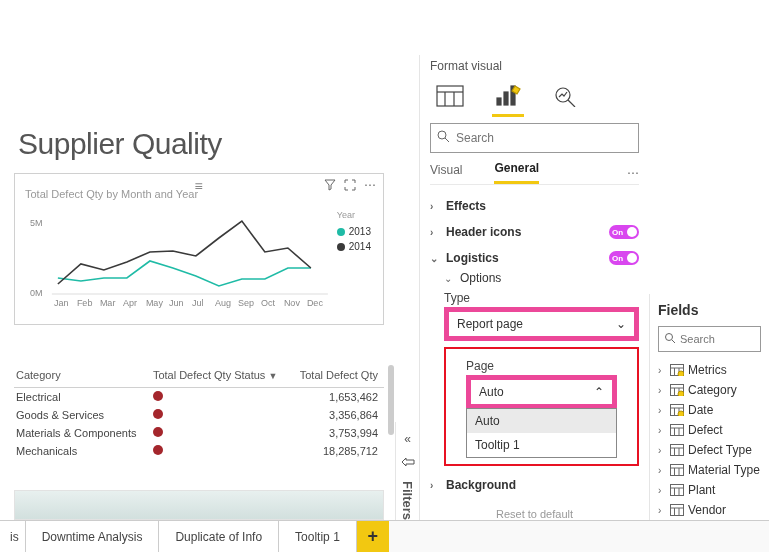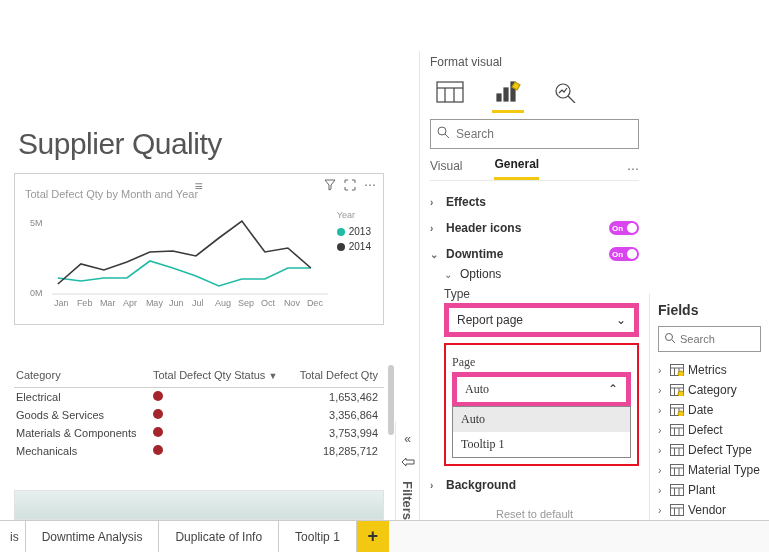--- a/index.html
+++ b/index.html
@@ -48,21 +48,21 @@
   .tabrow .more { margin-left: auto; color: #666; }
   .sect { padding: 6px 0; }
   .sect-head { display:flex; align-items:center; gap:6px; font-size:12px; color:#333; font-weight:600; }
   .chev { font-size: 10px; color: #666; width: 10px; display:inline-block; }
   .toggle { margin-left: auto; width: 30px; height: 14px; background: #d946ef; border-radius: 7px; position: relative; display:flex; align-items:center; }
   .toggle .knob { width: 10px; height: 10px; background:#fff; border-radius:50%; position:absolute; right:2px; }
   .toggle .ontxt { color:#fff; font-size:8px; position:absolute; left:3px; }
   .subsect { padding-left: 14px; margin-top: 6px; }
   .fieldlbl { font-size: 12px; color:#444; margin: 6px 0 2px; }
   .dropdown { border:5px solid #ec4899; padding: 5px 8px; display:flex; justify-content:space-between; align-items:center; font-size:12px; background:#fff; }
-  .redbox { border: 2px solid #e81123; padding: 4px 6px 6px; margin-top: 6px; font-family: Liberation Serif, serif; }
+  .redbox { border: 2px solid #e81123; padding: 4px 20px 6px; margin-top: 6px; }
   .dd-open { border:1px solid #888; margin-top:-1px; background:#fff; }
   .dd-item { padding: 5px 8px; font-size:12px; }
   .dd-item.hover { background:#eaeaea; }
   .reset { text-align:center; font-size:11px; color:#999; margin-top:10px; }
 
   
   .fields-panel { width: 120px; border-left: 1px solid #e5e5e5; padding: 0 8px; }
   .fields-search { border:1px solid #999; display:flex; align-items:center; gap:4px; padding:3px 5px; margin: 6px 0 8px; height:26px; }
   .fields-search input { border:none; outline:none; flex:1; font-size:11px; width: 60px; }
   .fld { display:flex; align-items:center; gap:4px; padding: 3px 0; font-size: 12px; color:#333; }
@@ -239,21 +239,21 @@
       <div class="toggle">
             <span class="ontxt">On</span>
             <span class="knob"></span>
           </div>
     </div>
       </div>
 
     <div class="sect">
         <div class="sect-head">
           <span class="chev">⌄</span>
-          <span>Downtime</span>
+          <span>Logistics</span>
       <div class="toggle">
             <span class="ontxt">On</span>
             <span class="knob"></span>
           </div>
     </div>
       <div class="subsect">
         <div class="sect-head" style="font-weight:400">
             <span class="chev">⌄</span>
             <span>Options</span>
           </div>

